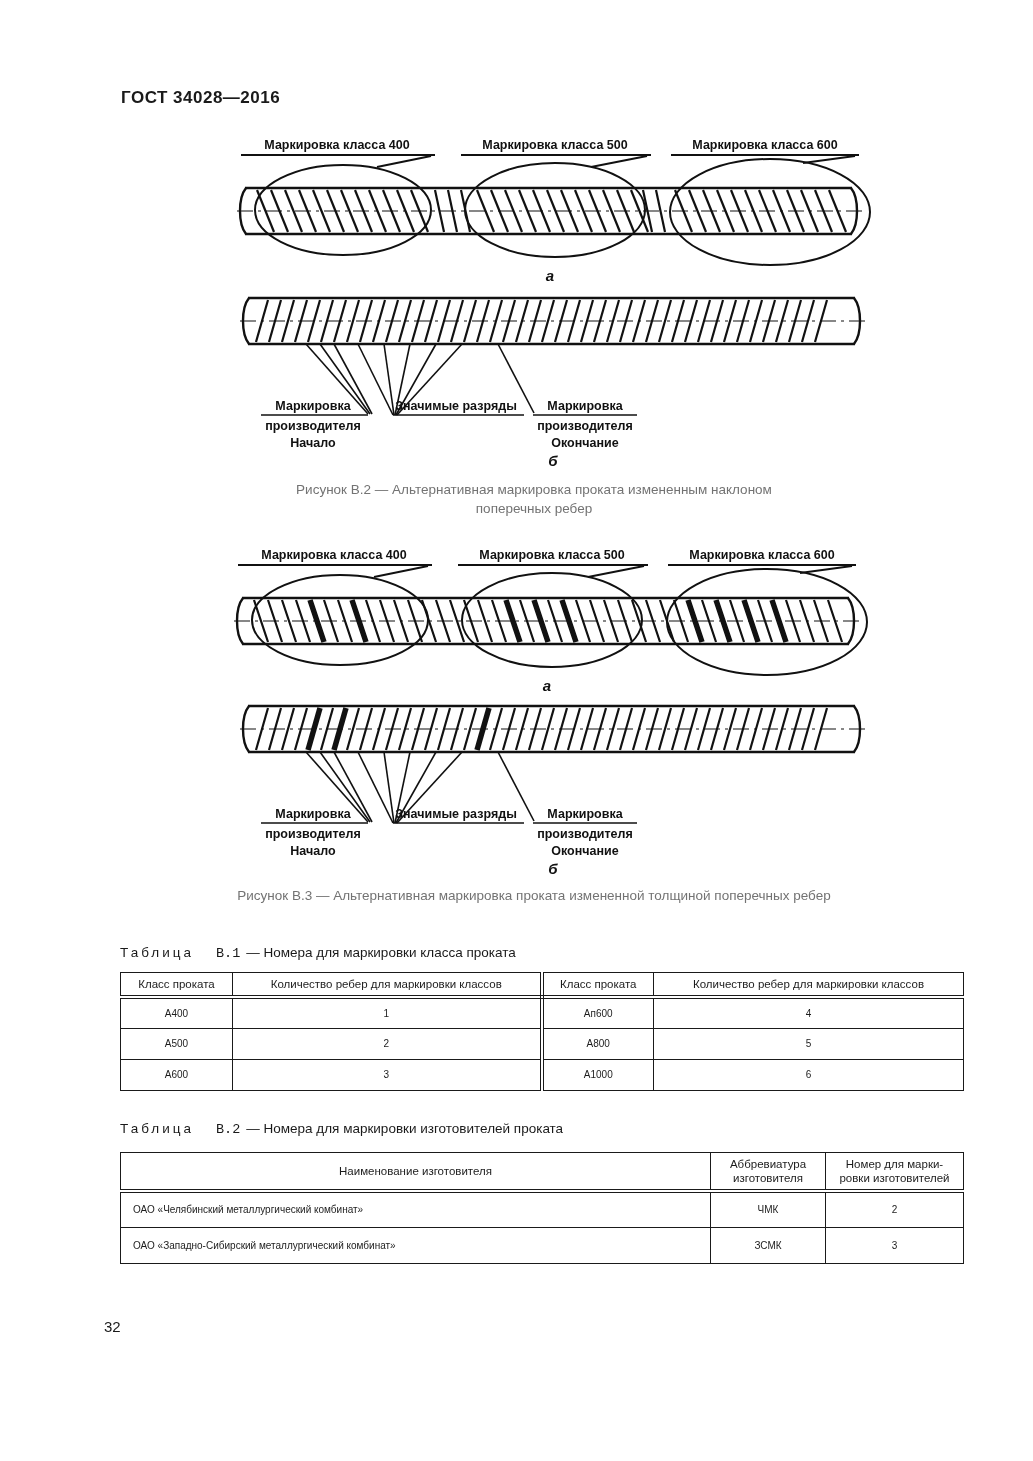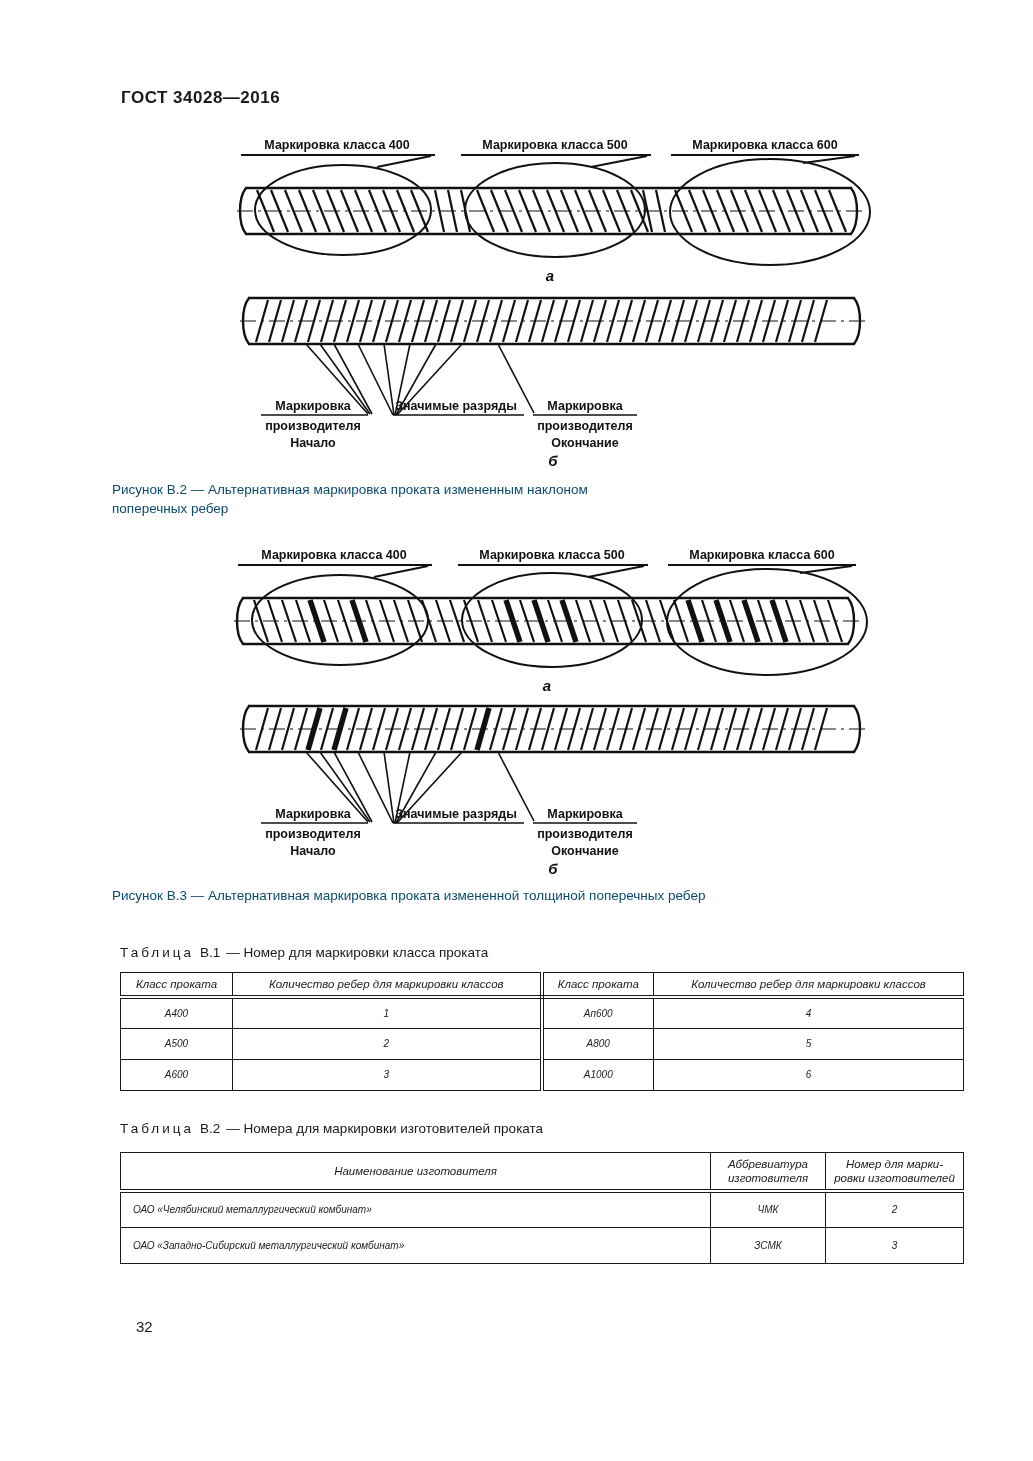--- a/index.html
+++ b/index.html
@@ -1,35 +1,35 @@
 <!DOCTYPE html>
 <html><head>
 <meta charset="utf-8">
 <style>
   html,body{margin:0;padding:0;background:#ffffff;}
   #page{position:relative;width:1033px;height:1461px;background:#fff;overflow:hidden;
         font-family:"Liberation Sans",sans-serif;color:#1a1a1a;}
   .abs{position:absolute;}
   .doc-header{left:121px;top:88px;font-size:17px;font-weight:bold;letter-spacing:.5px;}
-  .page-number{left:136px;top:1318px;font-size:15px;}
-  .fig-caption{left:112px;width:860px;text-align:left;font-size:13.5px;line-height:19px;color:#0c4a6e;}
+  .page-number{left:104px;top:1318px;font-size:15px;}
+  .fig-caption{left:104px;width:860px;text-align:center;font-size:13.5px;line-height:19px;color:#737373;}
   .tbl-title{left:120px;font-size:13.5px;color:#1a1a1a;}
   .tbl-title .sp{letter-spacing:3px;}
-  .tbl-title .num{margin-left:6px;}
+  .tbl-title .num{margin-left:22px;font-family:Liberation Mono, monospace;}
   .tbl-title .rest{margin-left:6px;}
   svg text{font-family:"Liberation Sans",sans-serif;fill:#111;}
   .figlbl{font-size:12.5px;font-weight:bold;}
   .figletter{font-size:15px;font-weight:bold;font-style:italic;}
   table.gost{border-collapse:collapse;table-layout:fixed;background:#fff;}
   table.gost td,table.gost th{border:1.4px solid #1a1a1a;font-weight:normal;
         color:#1c1c1c;overflow:hidden;}
   table.gost th{font-size:11.5px;text-align:center;vertical-align:middle;
         border-bottom:4px double #1a1a1a;padding:4px 6px;line-height:14px;}
   table.gost td{font-size:10px;text-align:center;vertical-align:middle;padding:2px 6px;}
-  table.gost{border:1.6px solid #1a1a1a;font-style:italic;}
+  table.gost{border:1.6px solid #1a1a1a;}
   #tableB1 td.sep,#tableB1 th.sep{border-right:4px double #1a1a1a;}
   #tableB2 td.name{text-align:left;padding-left:12px;}
 </style>
 </head>
 <body>
 
 <div id="page">
 
   <div class="abs doc-header">ГОСТ 34028—2016</div>
 
@@ -333,21 +333,21 @@
     <text class="figlbl" x="357" y="140" text-anchor="middle">производителя</text>
     <text class="figlbl" x="357" y="157" text-anchor="middle">Окончание</text>
     <text class="figletter" x="325" y="176" text-anchor="middle">б</text>
   </svg>
 
   <div class="abs fig-caption" style="top:886px;">
     <div>Рисунок В.3 — Альтернативная маркировка проката измененной толщиной поперечных ребер</div>
   </div>
 
   <div class="abs tbl-title" style="top:945px;">
-    <span class="sp">Таблица</span><span class="num">В.1</span><span class="rest">— Номер для маркировки класса проката</span>
+    <span class="sp">Таблица</span><span class="num">В.1</span><span class="rest">— Номера для маркировки класса проката</span>
   </div>
 
   <table id="tableB1" class="abs gost" style="left:120px;top:972px;width:843px;">
     <colgroup>
         <col style="width:112px">
         <col style="width:309px">
         <col style="width:112px">
         <col style="width:310px">
       </colgroup>
     <tbody>

